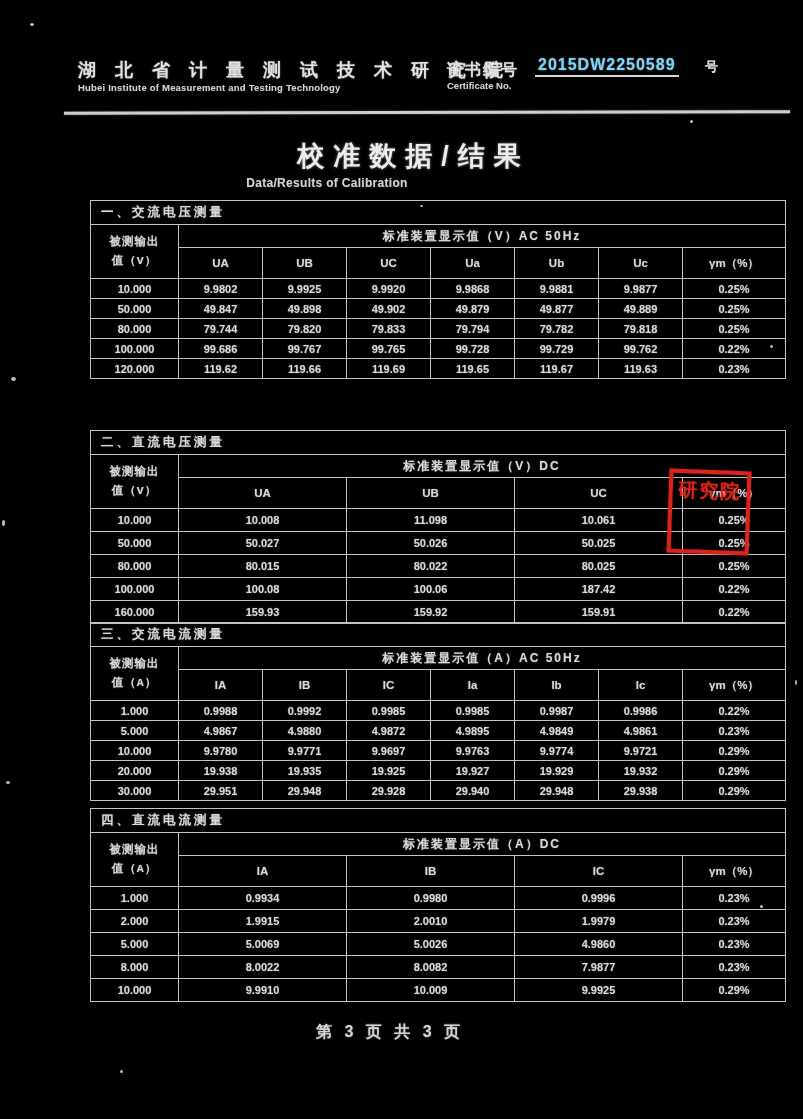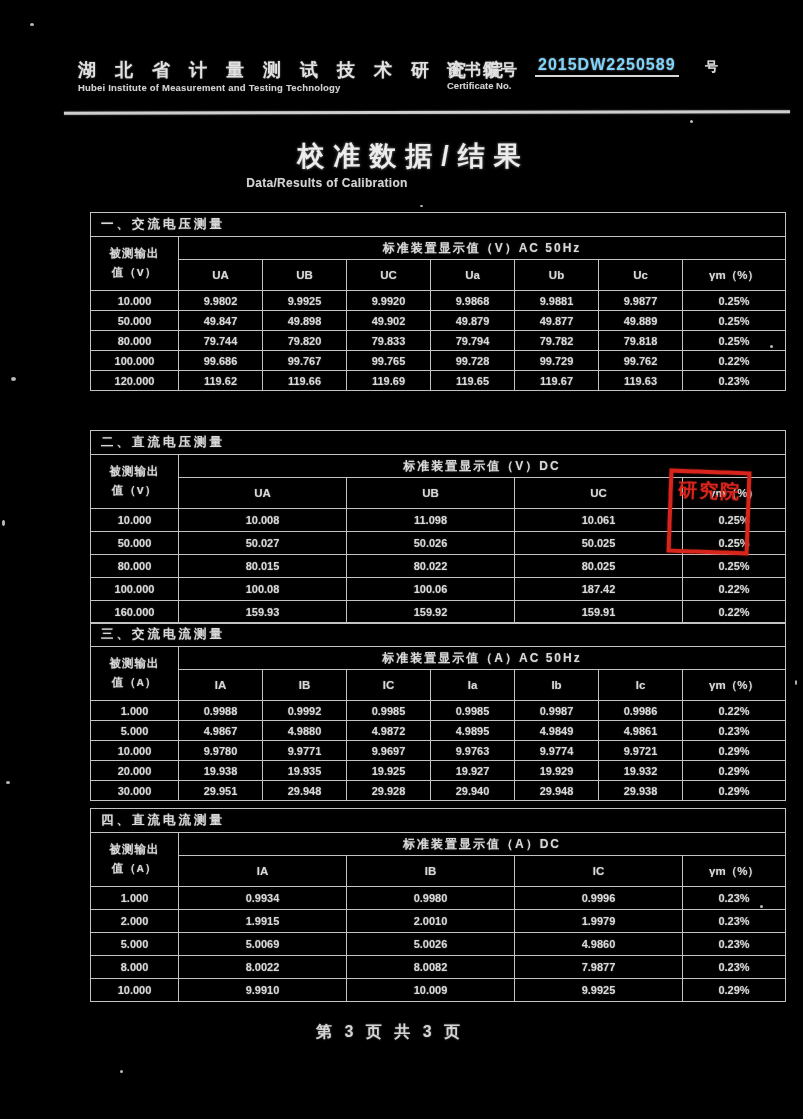--- a/index.html
+++ b/index.html
@@ -60,21 +60,21 @@
     text-shadow:0 0 1.5px rgba(255,255,255,.4);
   }
   .section-row td{
     text-align:left;padding:3px 0 3px 10px;font-size:12.5px;letter-spacing:3px;height:16px;
   }
   .group-cell{font-size:12px;letter-spacing:2px;height:22px;}
   .rowlabel-cell{font-size:11.5px;line-height:1.6;letter-spacing:1px;font-family:Liberation Mono, monospace;}
   .cols-row td{height:30px;font-size:11.5px;}
   tbody.body-rows td{height:19px;}
   .t2 tbody.body-rows td,.t4 tbody.body-rows td{height:22px;}
-  .t1{top:212px;} .t2{top:430px;} .t3{top:622px;} .t4{top:808px;}
+  .t1{top:200px;} .t2{top:430px;} .t3{top:622px;} .t4{top:808px;}
   
   .stamp{
     left:668px;top:470px;width:74px;height:76px;
     border:4px solid #d8251c;transform:rotate(2deg);
     box-shadow:0 0 2px rgba(216,37,28,.6), inset 0 0 2px rgba(216,37,28,.6);
     background:transparent;
   }
   .stamp-text{
     position:absolute;left:2px;top:4px;width:70px;text-align:center;
     color:#d8251c;font-size:19px;font-weight:bold;letter-spacing:2px;

